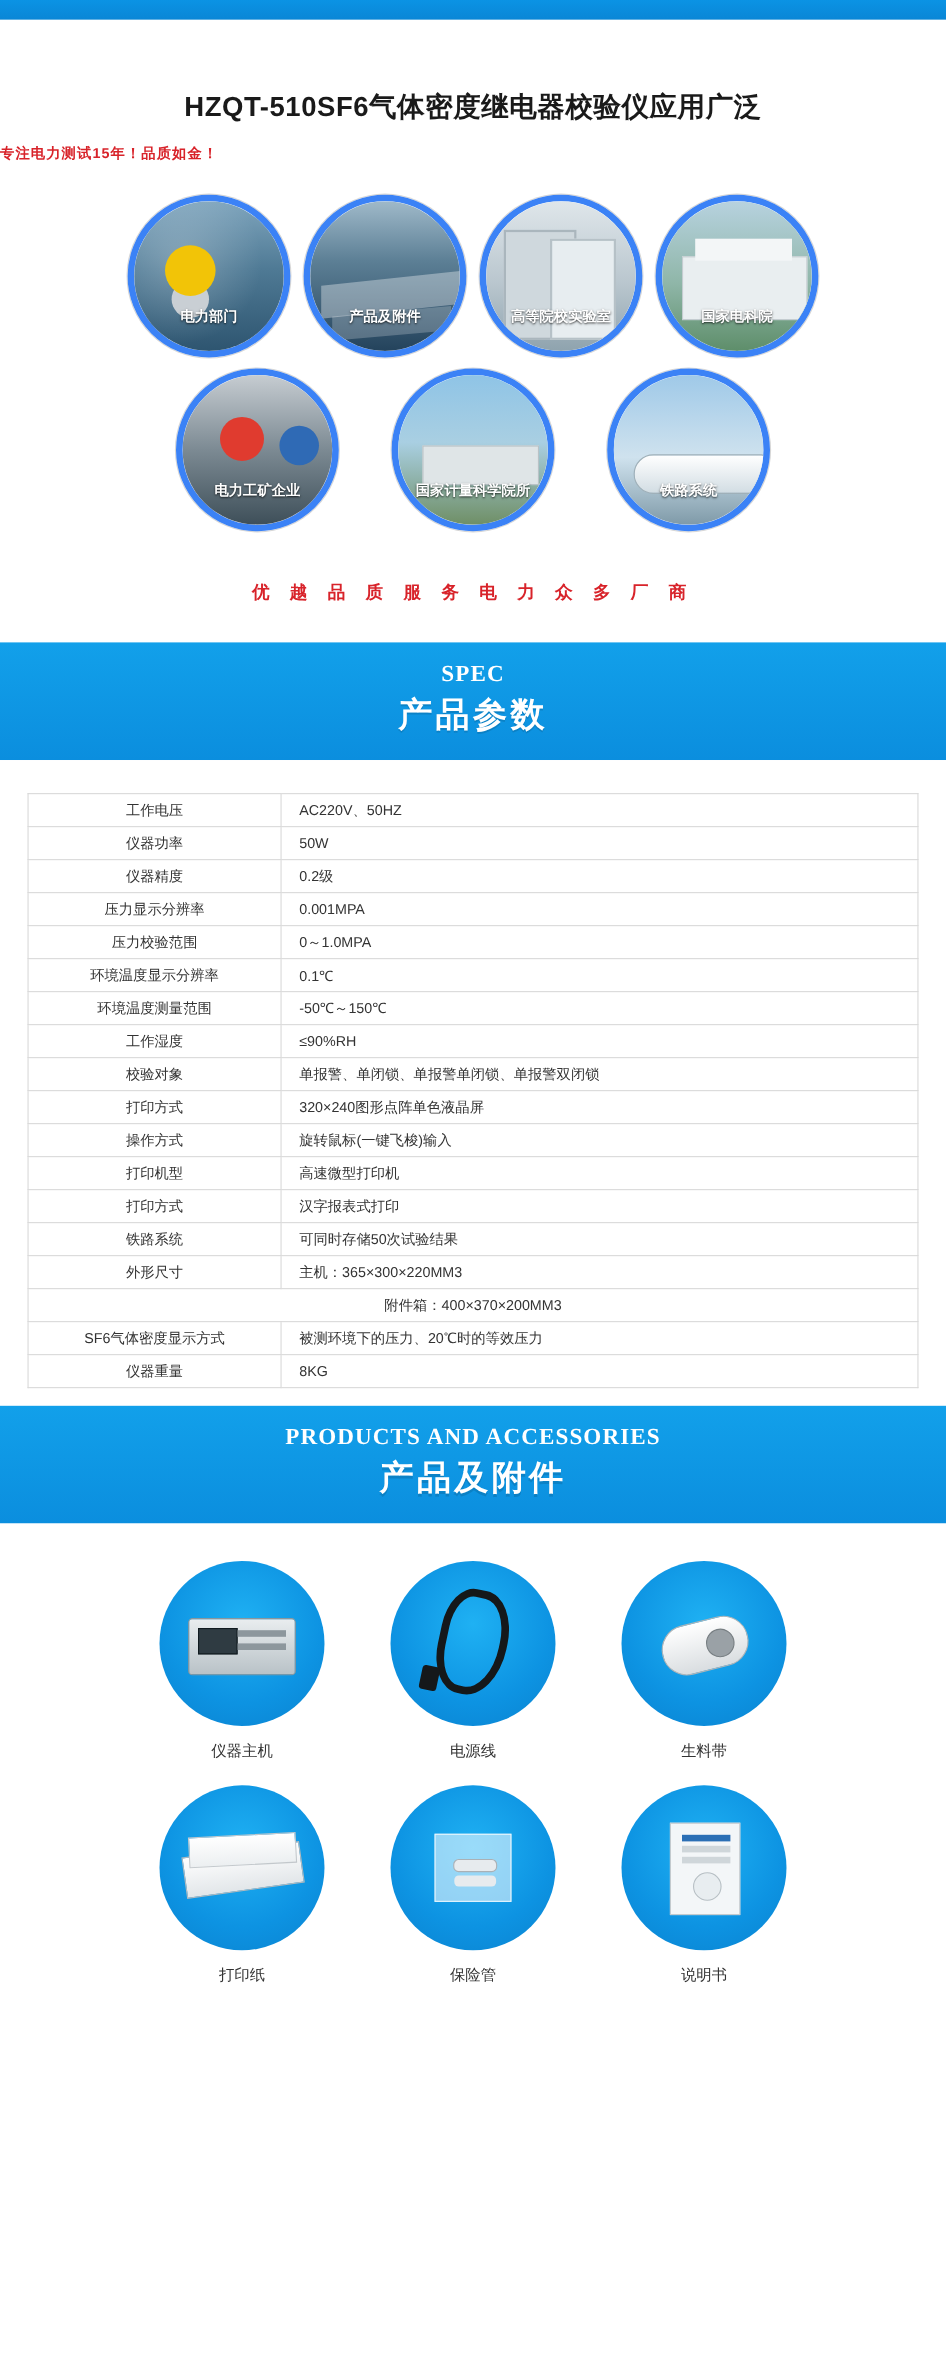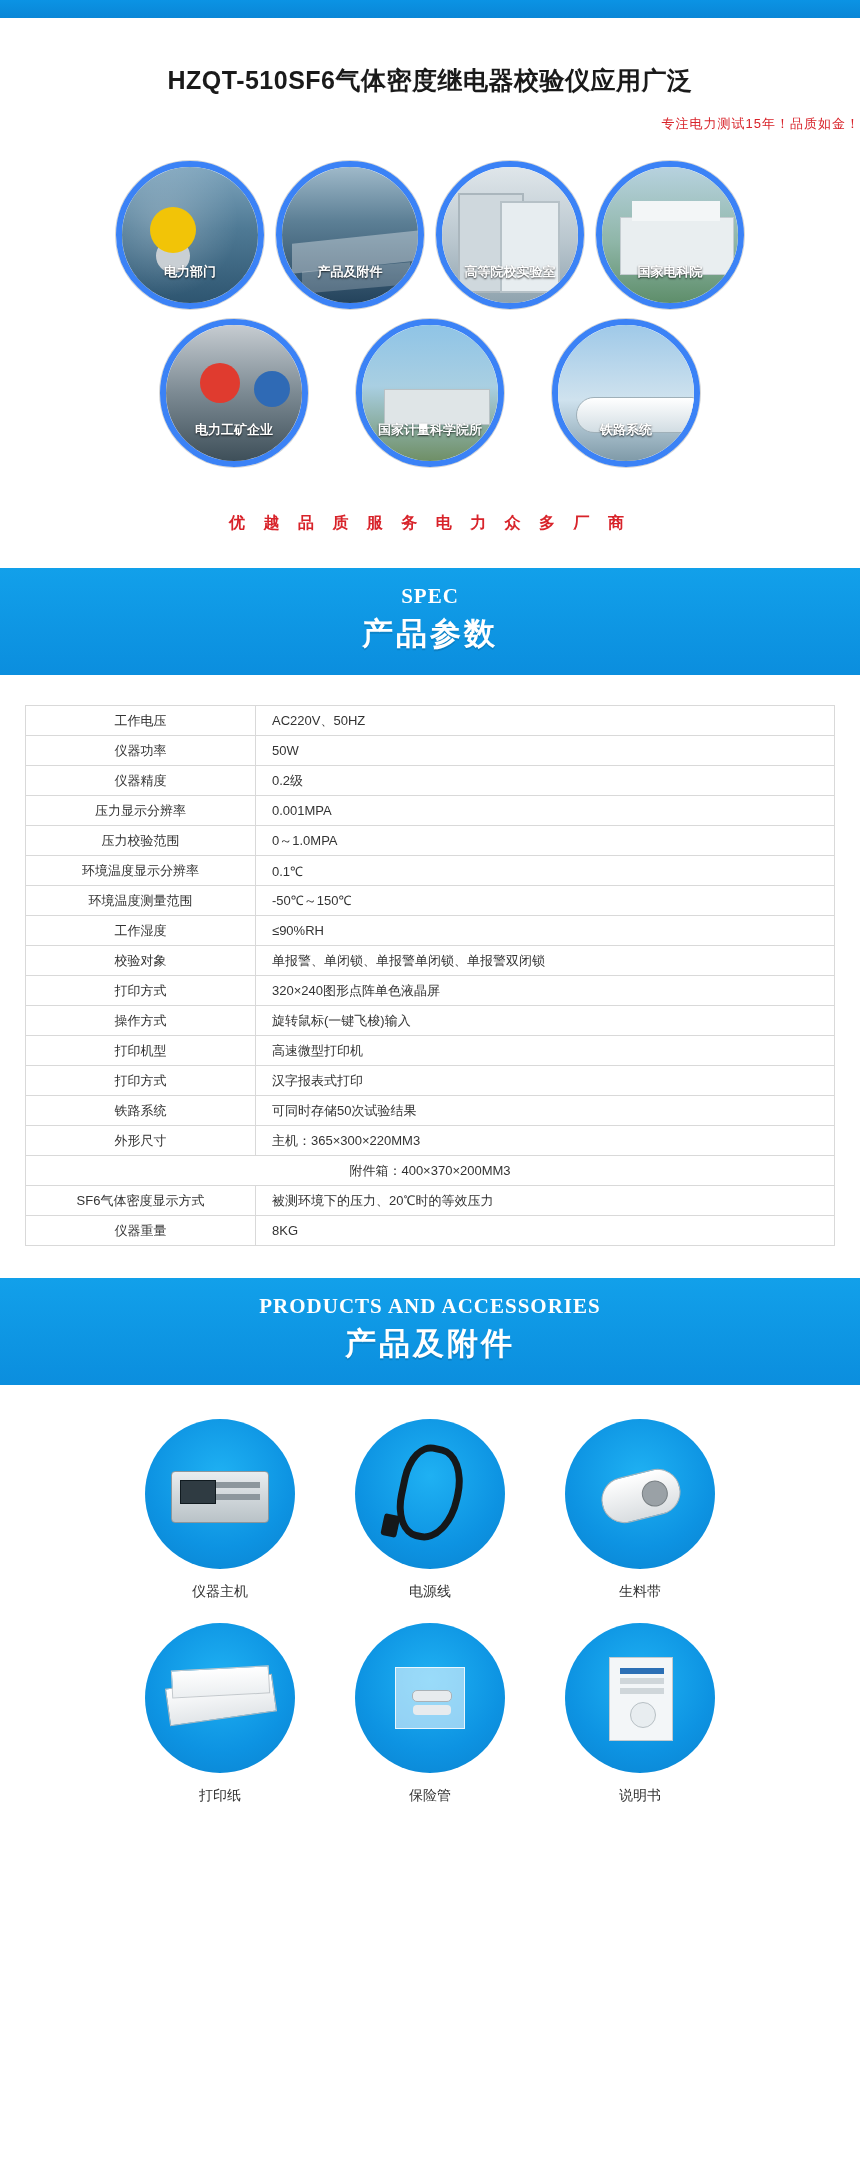--- a/index.html
+++ b/index.html
@@ -8,39 +8,39 @@
     background: #ffffff;
     font-family: "Liberation Sans", sans-serif;
     color: #222;
   }
   .page { width: 860px; margin: 0 auto; position: relative; }
 
   
   .top-banner {
     width: 860px;
     background: #ffffff;
-    padding-top: 6px;
+    padding-top: 22px;
   }
   .blue-bar {
     height: 18px;
     background: linear-gradient(to bottom, #0b93e4, #0a86d6);
     width: 860px;
   }
   .hero-title {
     text-align: center;
     font-size: 25px;
     font-weight: bold;
     color: #1a1a1a;
     margin-top: 40px;
     letter-spacing: 0.5px;
   }
   .hero-sub {
-    text-align: right;
+    text-align: left;
     font-size: 13px;
-    font-weight: normal;
+    font-weight: bold;
     color: #d8232a;
     margin-top: 18px;
     letter-spacing: 1px;
   }
 
   
   .circles-row {
     display: flex;
     justify-content: center;
     gap: 12px;
@@ -156,21 +156,21 @@
   .section-head .cn {
     font-size: 31px;
     font-weight: bold;
     color: #ffffff;
     letter-spacing: 3px;
     margin-top: 4px;
     text-shadow: 0 2px 0 rgba(0,0,0,.12);
   }
 
   
-  .spec-wrap { padding: 30px 25px 32px; background: #fff; }
+  .spec-wrap { padding: 30px 25px 16px; background: #fff; }
   table.spec {
     width: 810px;
     border-collapse: collapse;
     border: 1px solid #cfcfcf;
     font-size: 13px;
   }
   table.spec td {
     border: 1px solid #d9d9d9;
     height: 30px;
     padding: 4px 10px;

